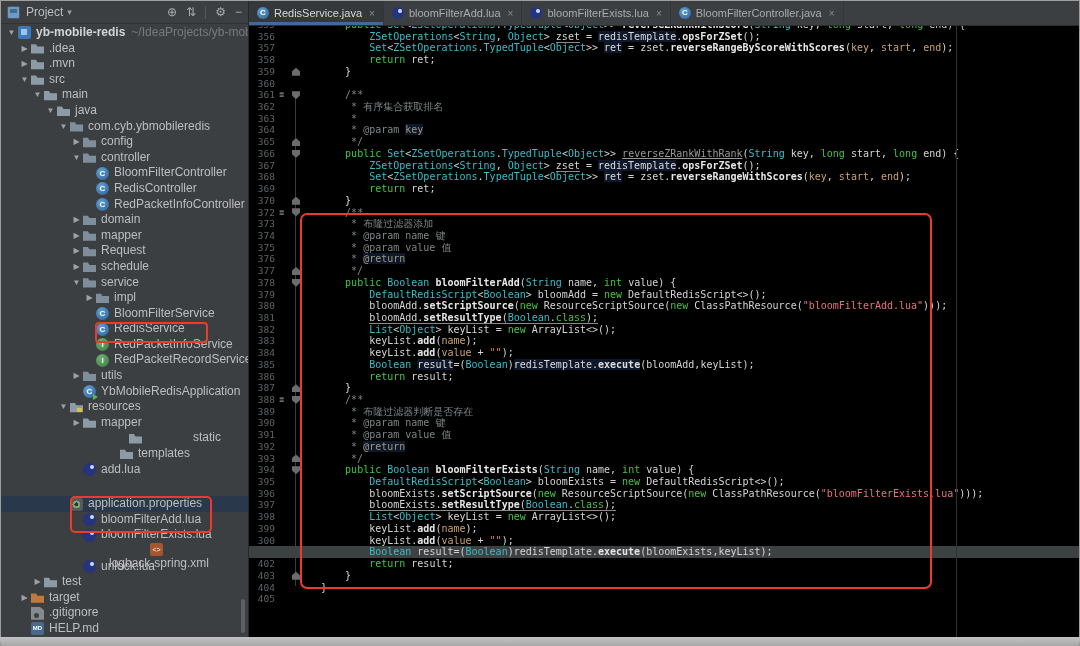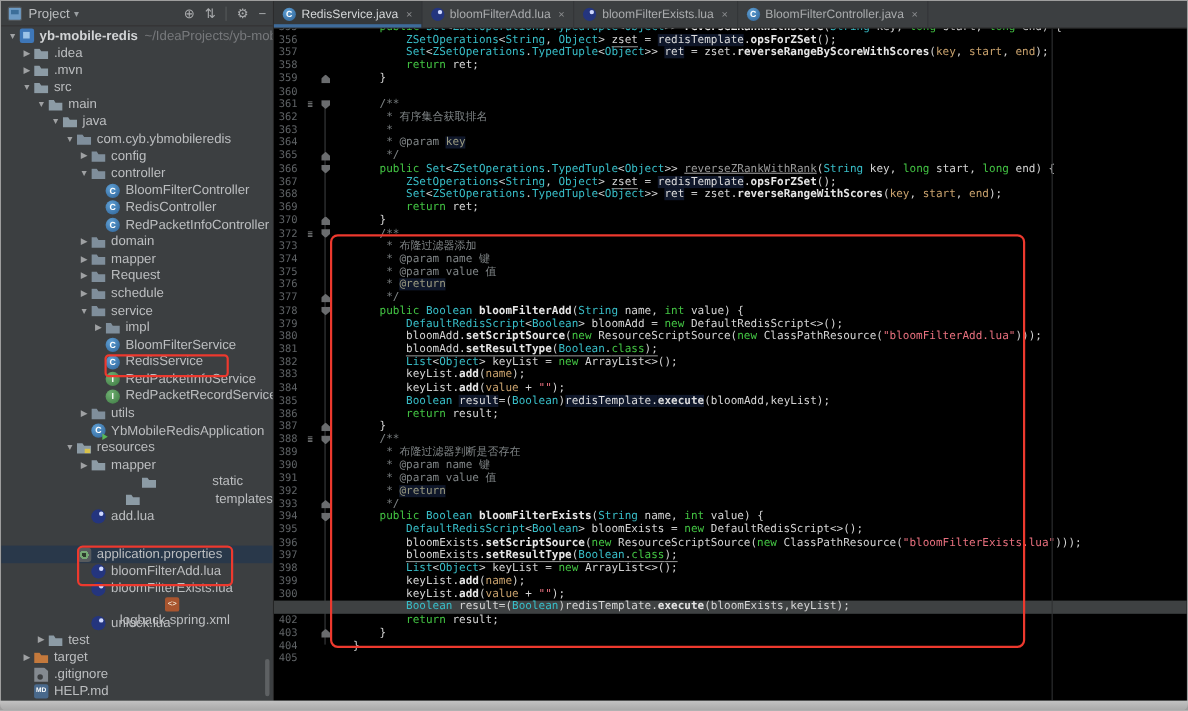--- a/index.html
+++ b/index.html
@@ -57,21 +57,21 @@
   .tab{display:flex;align-items:center;gap:5px;padding:0 8px;font-size:11px;color:#a9abad;border-right:1px solid #333638;position:relative;cursor:default;}
   .tab .ti{width:12px;height:12px;margin-right:0;line-height:12px;}
   .tab.active{background:#35383a;color:#d5d7d9;}
   .tab.active:after{content:"";position:absolute;left:0;right:0;bottom:0;height:3px;background:#3e6b9b;}
   .tab .close{color:#8a8c8e;font-size:10px;margin-left:2px;}
 
   .editor-body{flex:1;position:relative;background:#000;overflow:hidden;}
   .code-lines{position:absolute;left:0;top:-7px;right:0;font-family:"DejaVu Sans Mono",monospace;font-size:10px;}
   .cl{display:flex;height:11.73px;line-height:11.73px;white-space:pre;}
   .cl.cur{background:#3e4142;}
-  .ln-num{width:26px;flex:none;text-align:center;color:#5f6366;font-size:9.5px;}
+  .ln-num{width:26px;flex:none;text-align:right;color:#5f6366;font-size:9.5px;}
   .ln-note{width:14px;flex:none;text-align:center;color:#8a8c8e;font-size:8px;}
   .ln-fold{width:14px;flex:none;display:flex;align-items:center;justify-content:center;}
   .fm{width:8px;height:8px;background:#6a6c6e;display:block;}
   .fm.start{clip-path:polygon(0 0,100% 0,100% 55%,50% 100%,0 55%);}
   .fm.end{clip-path:polygon(50% 0,100% 45%,100% 100%,0 100%,0 45%);}
   .ln-text{padding-left:18px;flex:none;}
   
   .k{color:#43c443;}
   .t{color:#38bec8;}
   .s{color:#e8707e;}
@@ -238,21 +238,21 @@
           <div class="trow" style="padding-left: 69px;">
             <span class="arr">▶</span>
             <span class="ti folder"></span>
             <span class="lbl">mapper</span>
           </div>
           <div class="trow" style="padding-left: 69px; gap: 46px;">
             <span class="arr"></span>
             <span class="ti folder"></span>
             <span class="lbl">static</span>
           </div>
-          <div class="trow" style="padding-left: 37px; justify-content: space-between;">
+          <div class="trow" style="padding-left: 106px;">
             <span class="arr"></span>
             <span class="ti folder"></span>
             <span class="lbl">templates</span>
           </div>
           <div class="trow" style="padding-left: 69px;">
             <span class="arr"></span>
             <span class="ti lua"></span>
             <span class="lbl">add.lua</span>
           </div>
           <div class="trow sel" style="padding-left: 56px; margin-top: 19px;">

